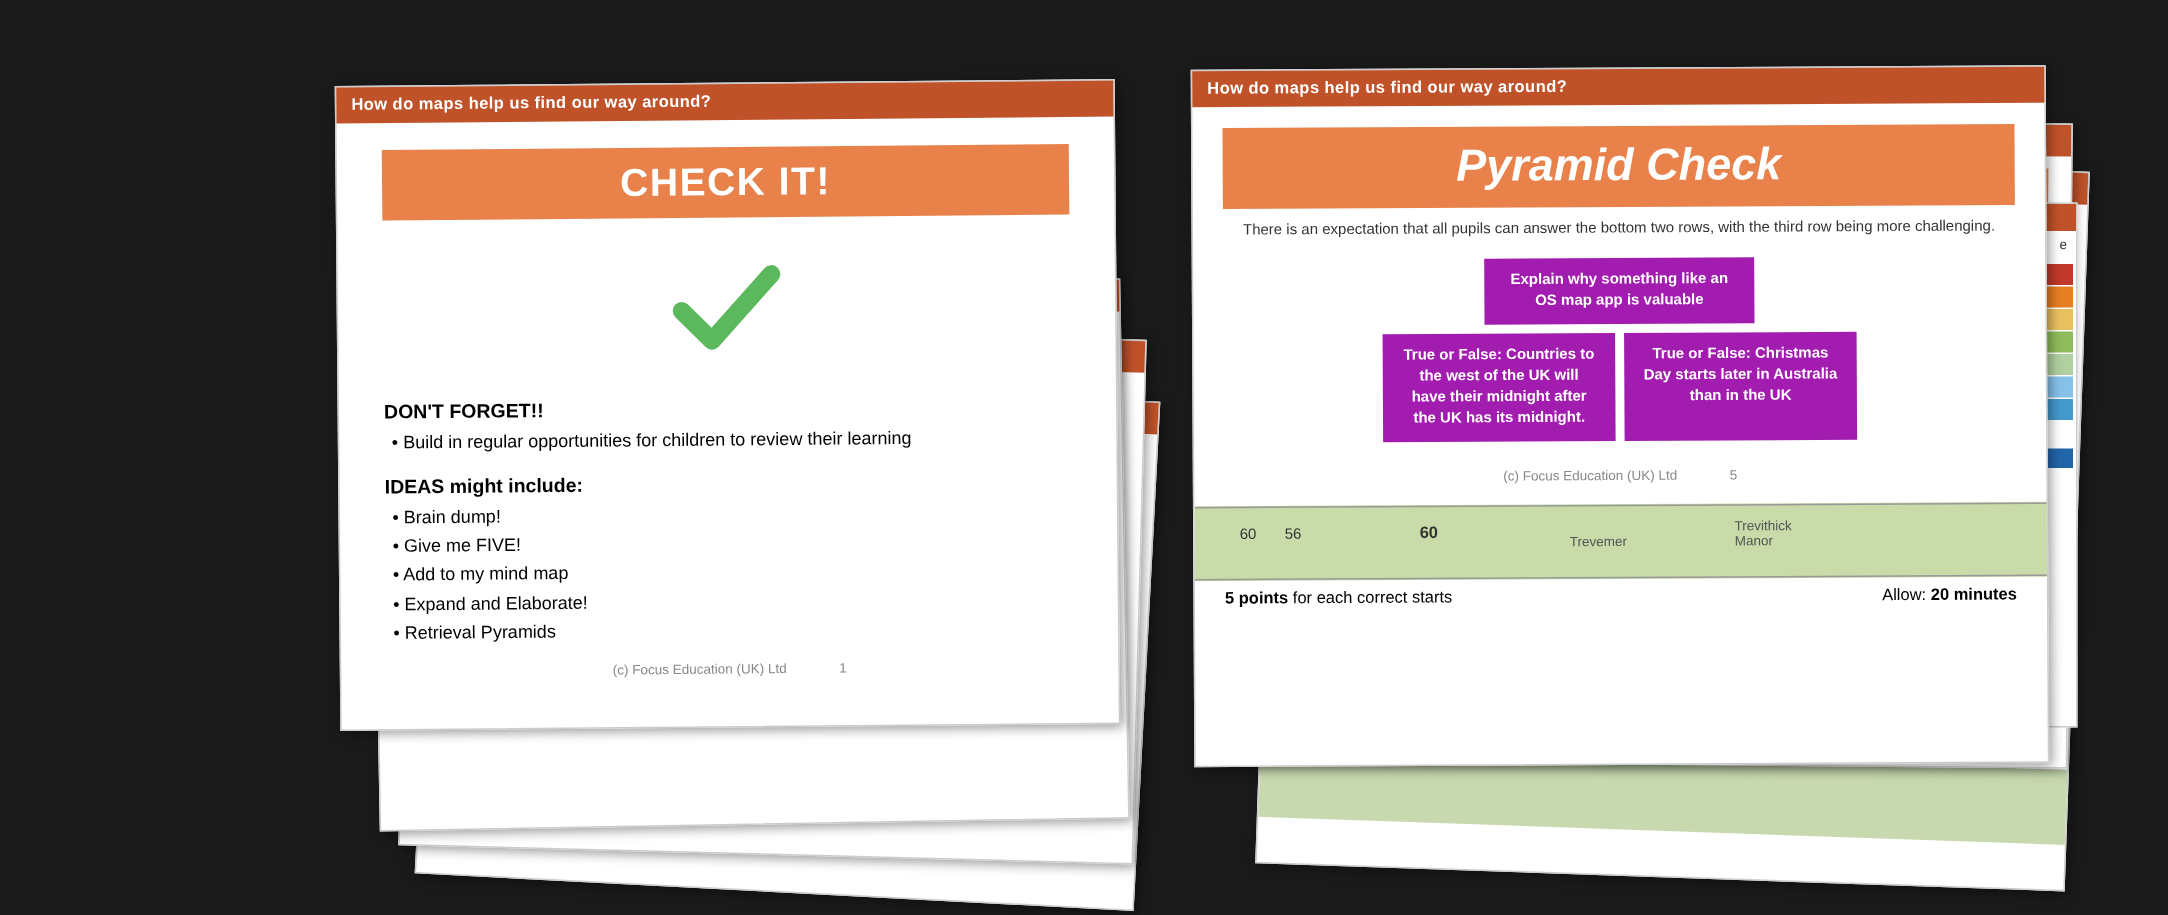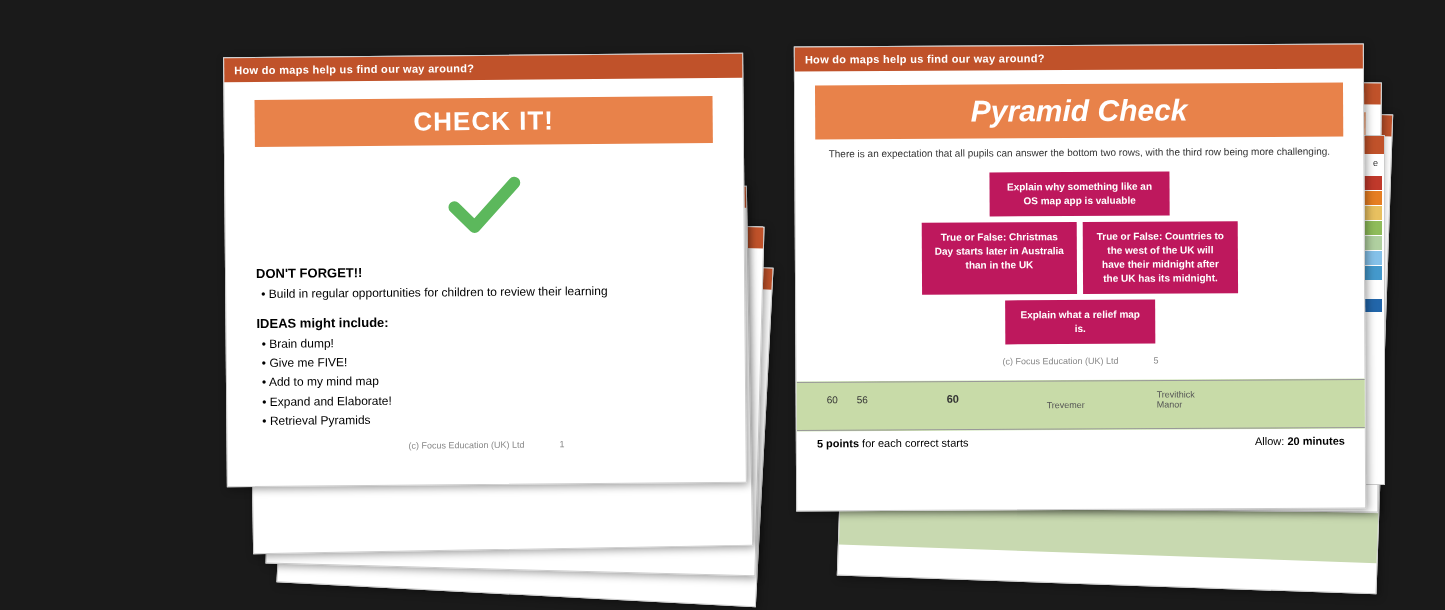--- a/index.html
+++ b/index.html
@@ -276,21 +276,21 @@
     }
 
     
     .pyramid-row {
       display: flex;
       justify-content: center;
       margin-bottom: 6px;
     }
 
     .pyramid-box {
-      background: #be185d;
+      background: #a21caf;
       color: white;
       text-align: center;
       font-size: 10px;
       font-weight: bold;
       padding: 8px 12px;
       line-height: 1.4;
     }
 
     .pyramid-box-top {
       width: 180px;
@@ -477,26 +477,25 @@
 
       <div class="pyramid-description">There is an expectation that all pupils can answer the bottom two rows, with the third row being more challenging.</div>
 
       <div class="pyramid-container">
 
         <div class="pyramid-row">
           <div class="pyramid-box pyramid-box-top">Explain why something like an OS map app is valuable</div>
         </div>
 
         <div class="pyramid-row pyramid-row-2">
+          <div class="pyramid-box pyramid-box-mid">True or False: Countries to the west of the UK will have their midnight after the UK has its midnight.</div>
           <div class="pyramid-box pyramid-box-mid">True or False: Christmas Day starts later in Australia than in the UK</div>
-          <div class="pyramid-box pyramid-box-mid">True or False: Countries to the west of the UK will have their midnight after the UK has its midnight.</div>
         </div>
 
         <div class="pyramid-row pyramid-row-3">
-          <div class="pyramid-box pyramid-box-bottom">Explain what a relief map is.</div>
         </div>
       </div>
 
       <div class="slide-footer">
         <span>(c) Focus Education (UK) Ltd</span>
         &nbsp;&nbsp;&nbsp;&nbsp;&nbsp;&nbsp;&nbsp;&nbsp;&nbsp;&nbsp;&nbsp;&nbsp;
         <span>5</span>
       </div>
 
       <div class="map-strip">

